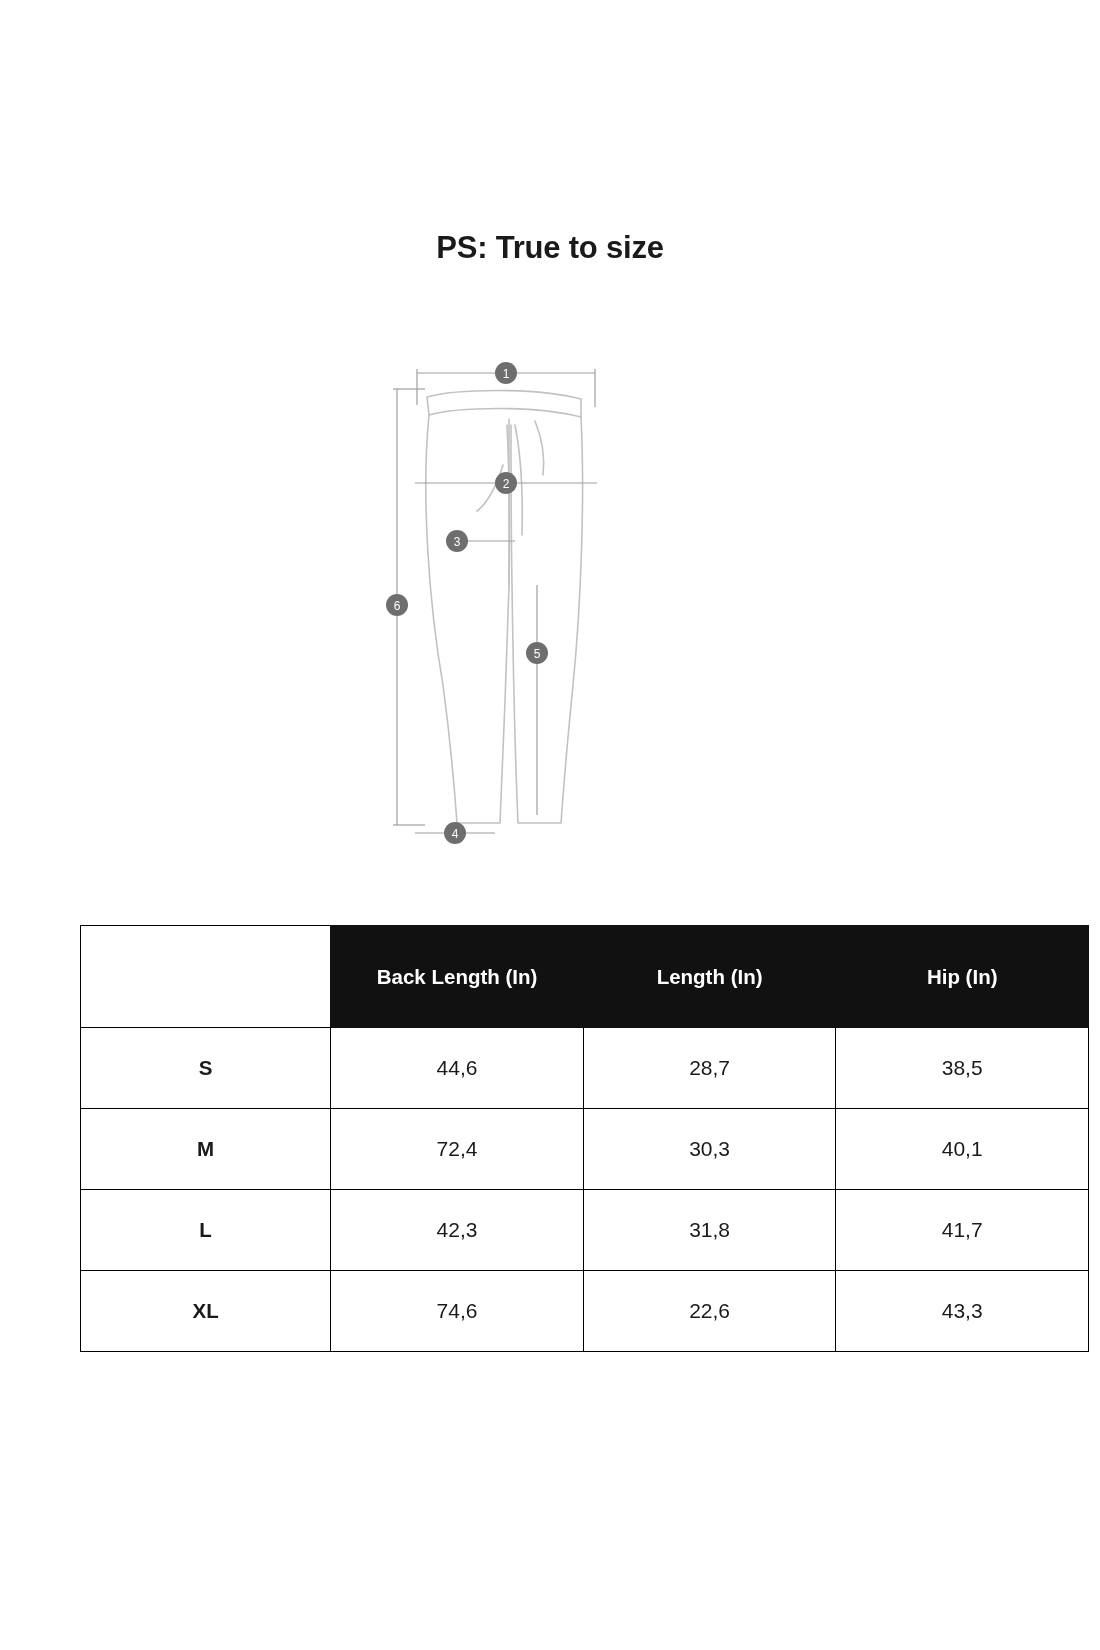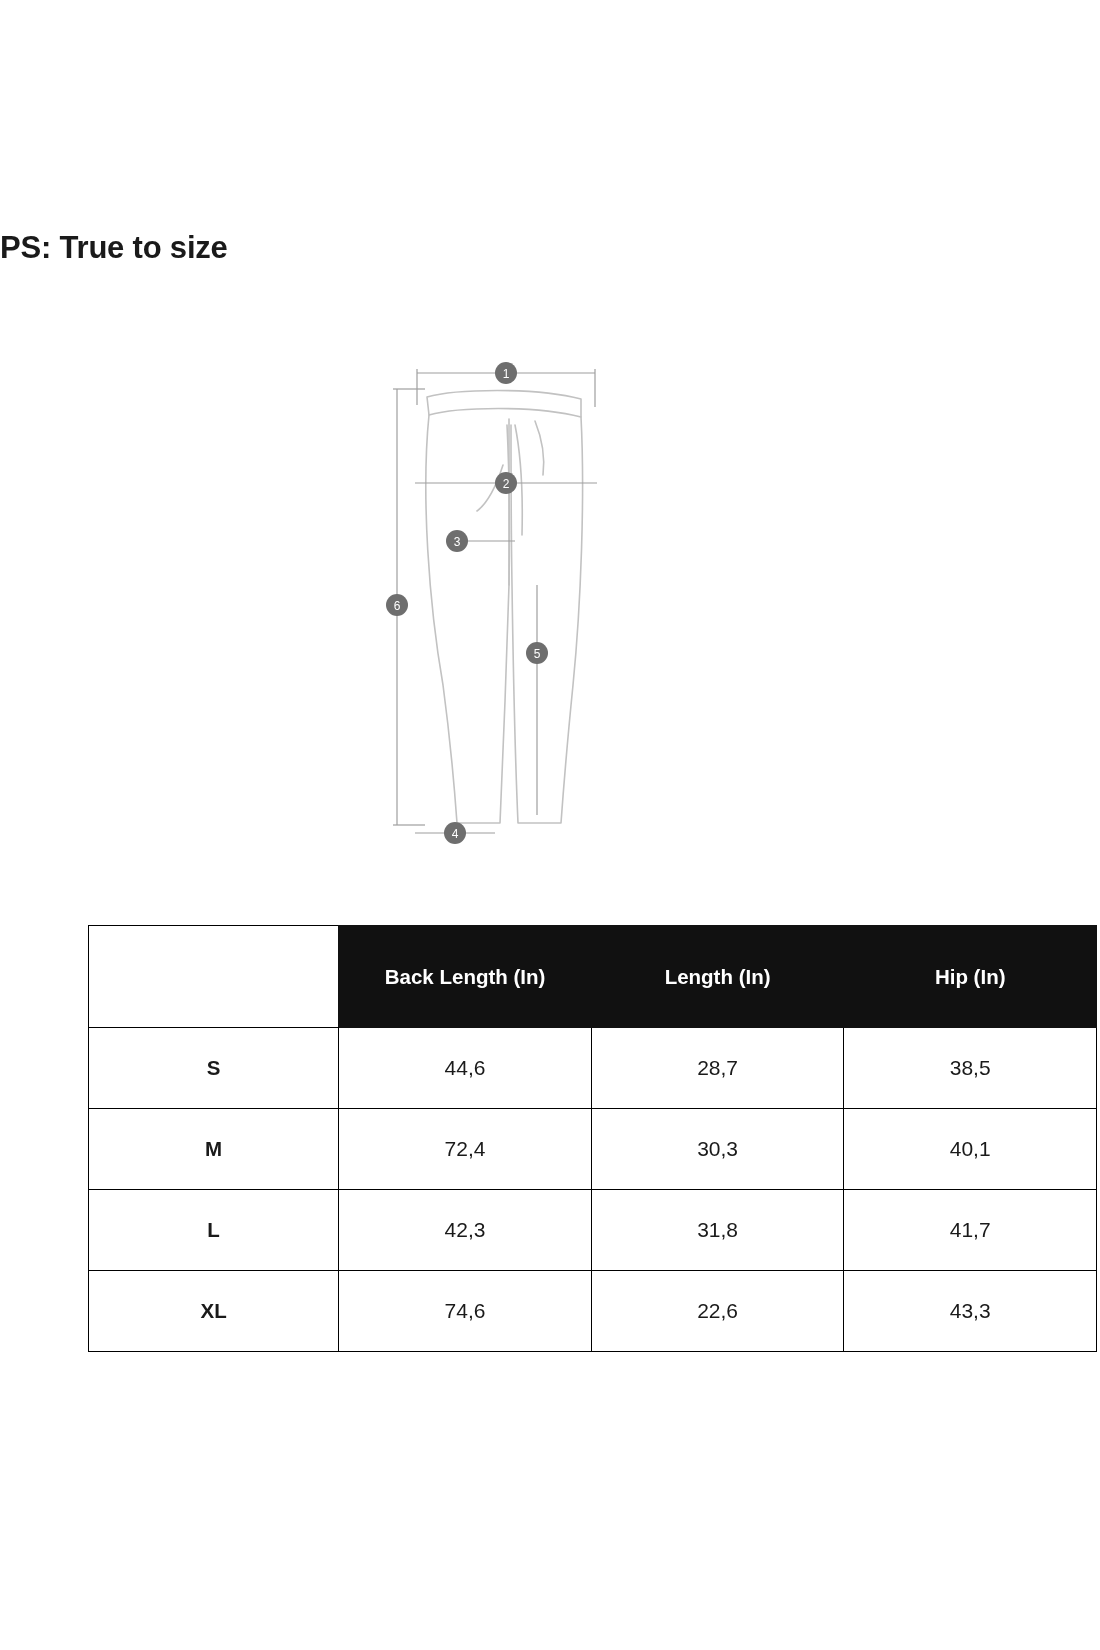--- a/index.html
+++ b/index.html
@@ -16,38 +16,38 @@
     width: 1100px;
     height: 1650px;
     background: #ffffff;
     overflow: hidden;
   }
   .title {
     position: absolute;
     top: 230px;
     left: 0;
     width: 1100px;
-    text-align: left;
+    text-align: center;
     font-size: 31px;
     font-weight: bold;
     color: #1a1a1a;
     letter-spacing: -0.2px;
   }
   .diagram {
     position: absolute;
     top: 355px;
     left: 385px;
     width: 290px;
     height: 500px;
   }
   .diagram svg { display: block; }
   table.size-table {
     position: absolute;
     top: 925px;
-    left: 88px;
+    left: 80px;
     width: 1009px;
     border-collapse: collapse;
     table-layout: fixed;
   }
   table.size-table th,
   table.size-table td {
     border: 1px solid #000000;
     text-align: center;
     vertical-align: middle;
     font-size: 21px;

